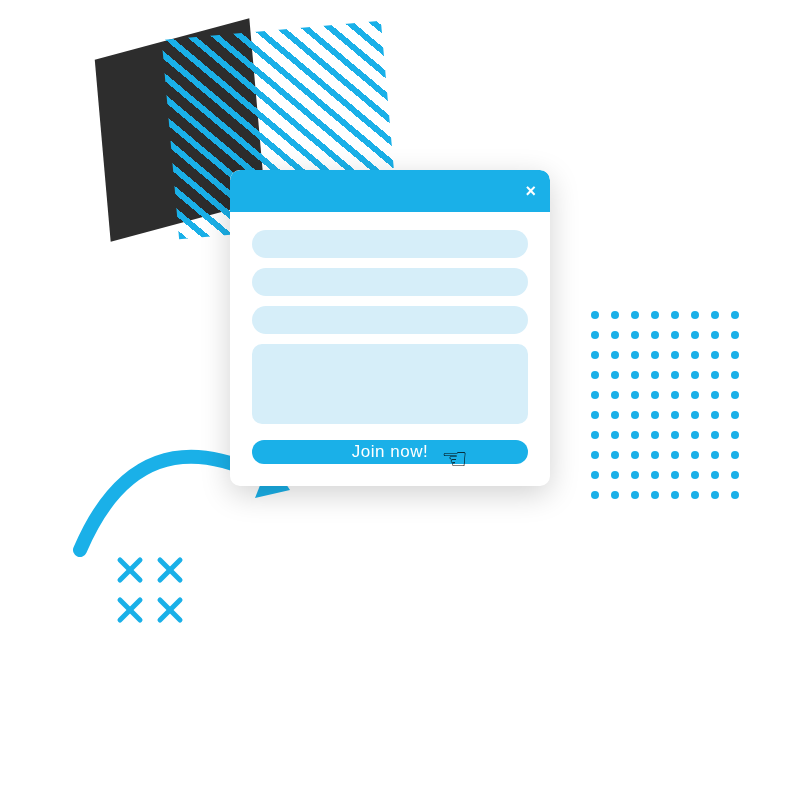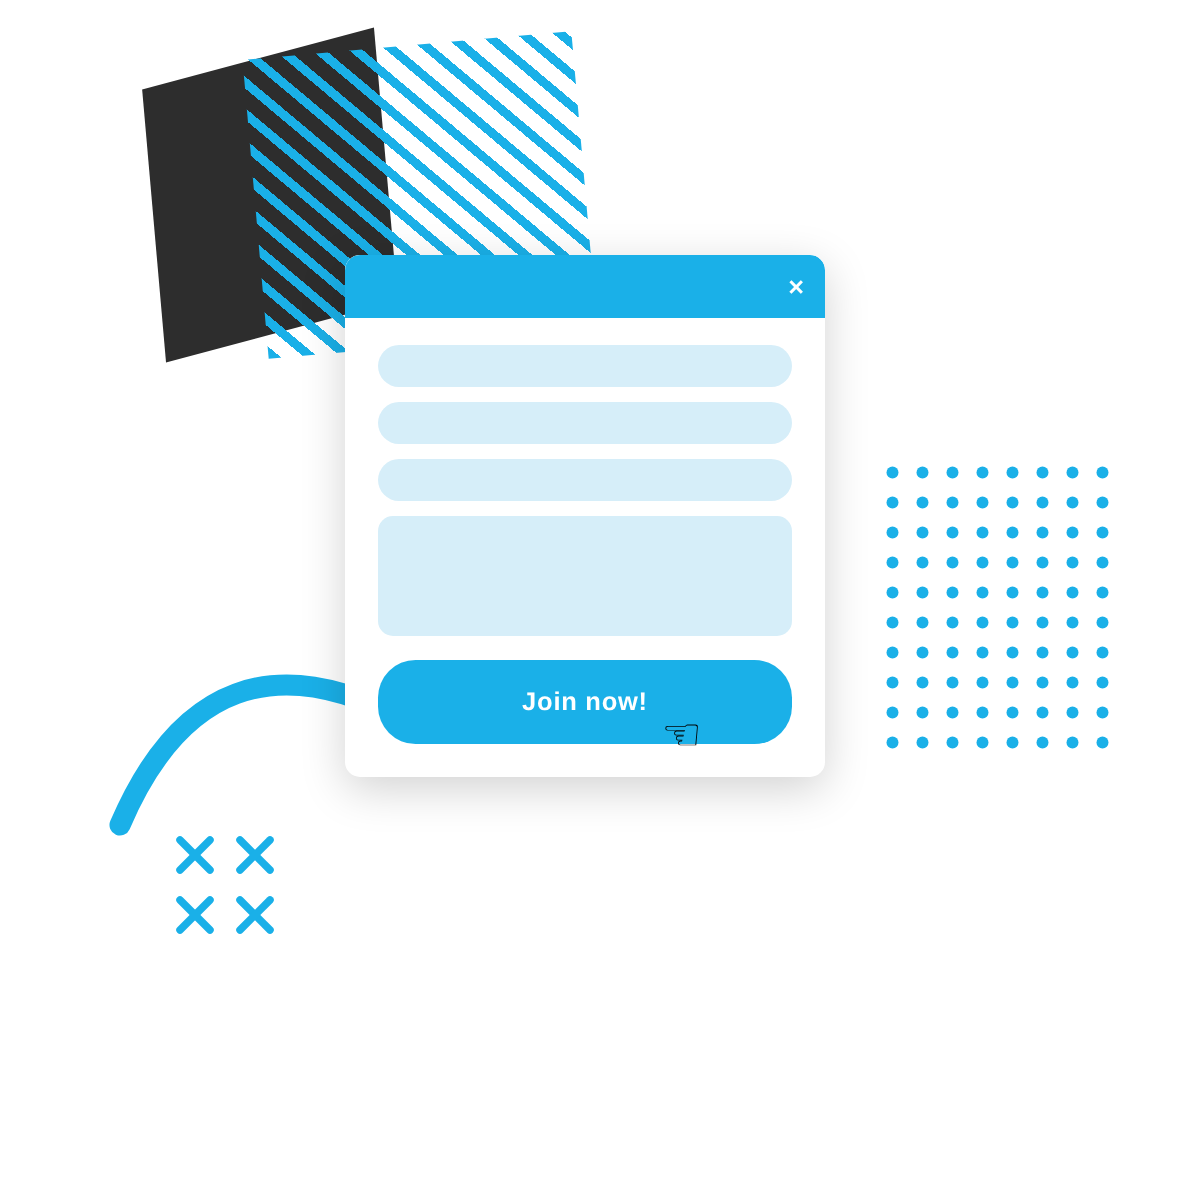--- a/index.html
+++ b/index.html
@@ -128,24 +128,24 @@
       height: 80px;
       border-radius: 10px;
     }
 
     .join-btn {
       margin-top: 6px;
       background: #1ab0e8;
       color: white;
       border: none;
       border-radius: 25px;
-      height: 56px;
+      height: 24px;
       width: 100%;
       font-size: 17px;
-      font-weight: bold;
+      font-weight: normal;
       cursor: pointer;
       letter-spacing: 0.5px;
     }
 
     
     .cursor {
       position: absolute;
       bottom: -12px;
       right: 60px;
       font-size: 30px;

